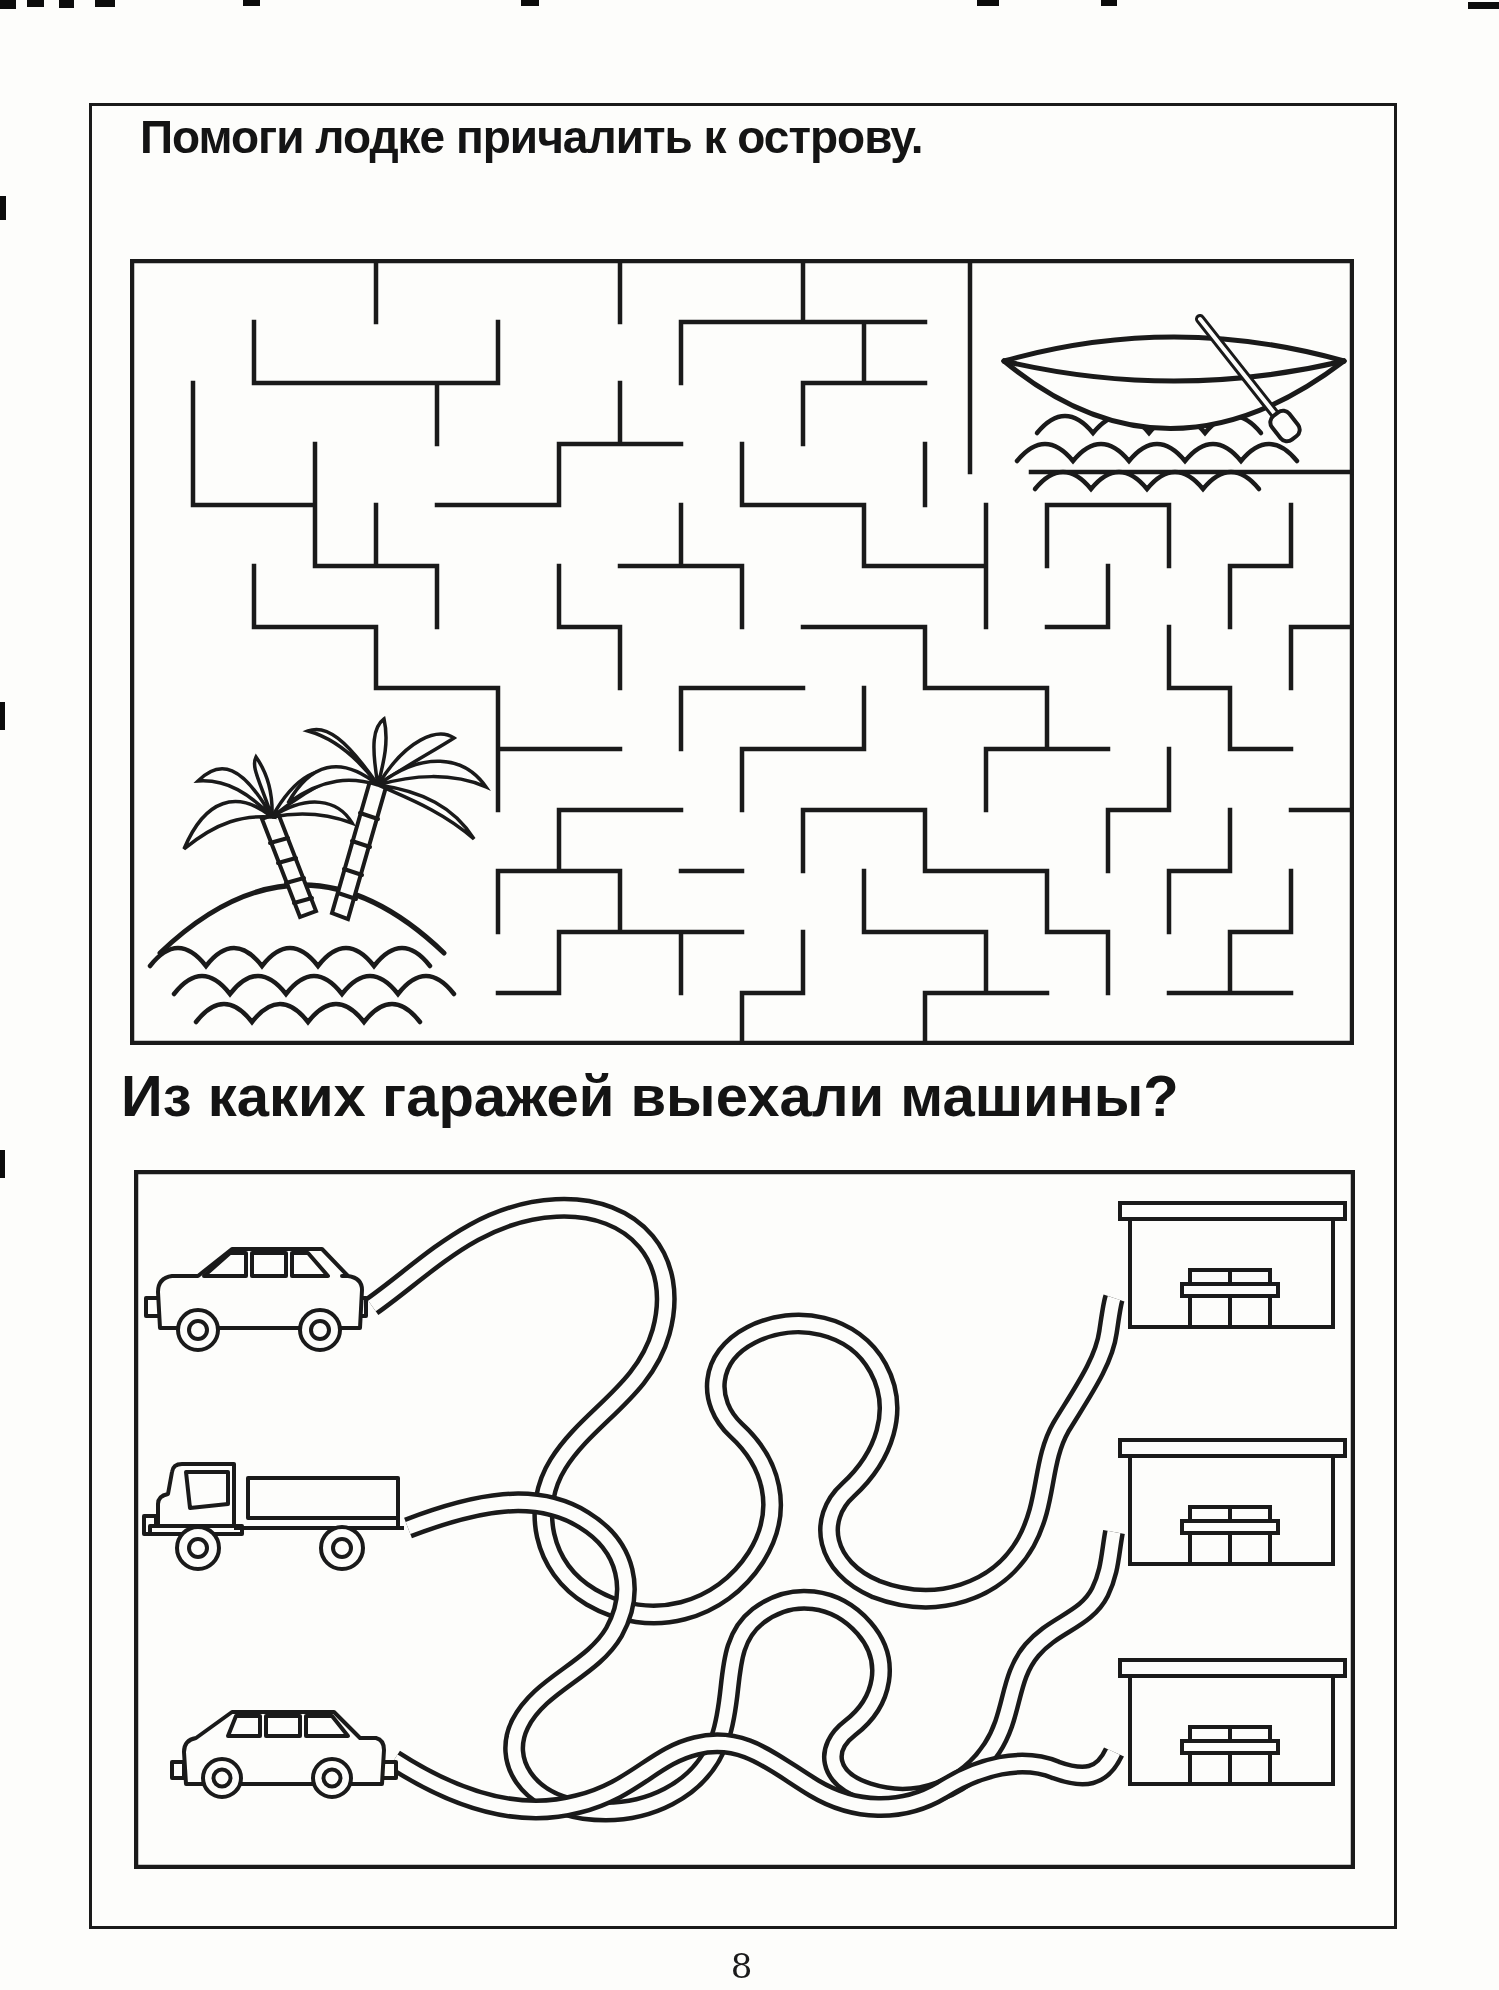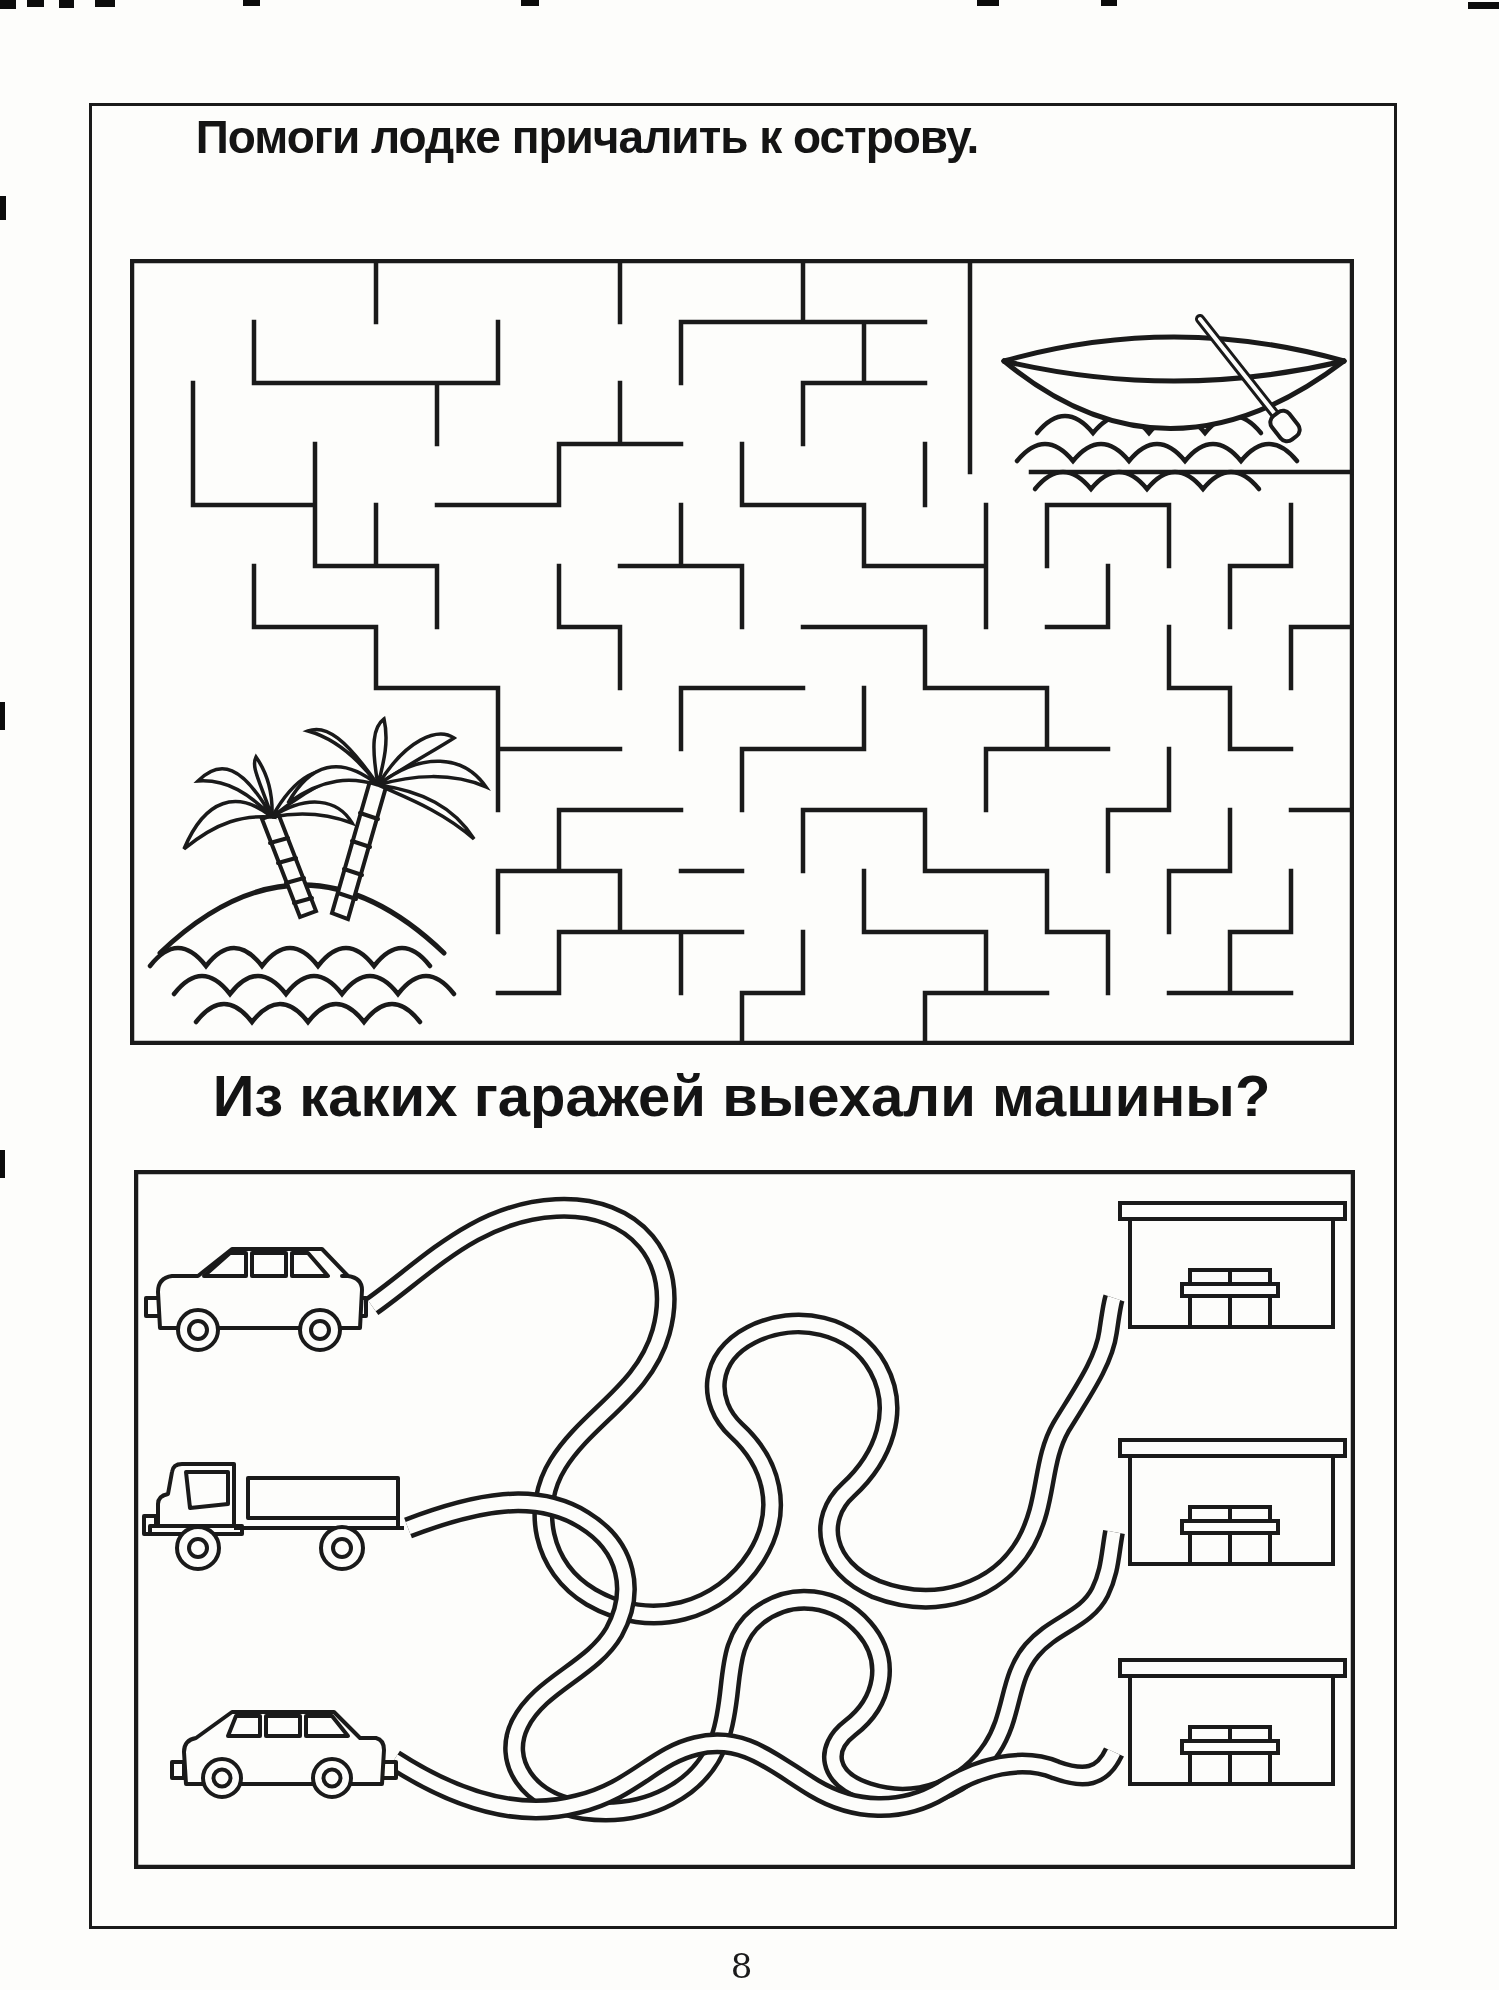--- a/index.html
+++ b/index.html
@@ -9,25 +9,25 @@
     font-family:"Liberation Sans", sans-serif;
     color:#161616;
     overflow:hidden;
   }
   .page{position:relative;width:1499px;height:1990px;background:#fdfdfb;}
   .frame{
     position:absolute;left:89px;top:103px;width:1302px;height:1820px;
     border:3px solid #1a1a1a;background:transparent;
   }
   .title{
-    position:absolute;text-align:center;
+    position:absolute;
     font-weight:700;color:#141414;white-space:nowrap;
   }
   .title1{left:140px;width:894px;top:110px;font-size:46px;letter-spacing:-1px;}
-  .title2{left:89px;width:1305px;top:1062px;font-size:58px;letter-spacing:0px;}
+  .title2{left:89px;width:1305px;top:1062px;font-size:58px;letter-spacing:0px;padding-left:32px;}
   svg{position:absolute;display:block;}
   .maze-svg{left:130px;top:259px;}
   .tangle-svg{left:134px;top:1170px;}
   .page-number{
     position:absolute;left:89px;width:1305px;top:1946px;text-align:center;
     font-size:34px;color:#1a1a1a;font-family:"DejaVu Serif", serif;
   }
   .mark{position:absolute;background:#0c0c0c;}
 </style>
 </head>

